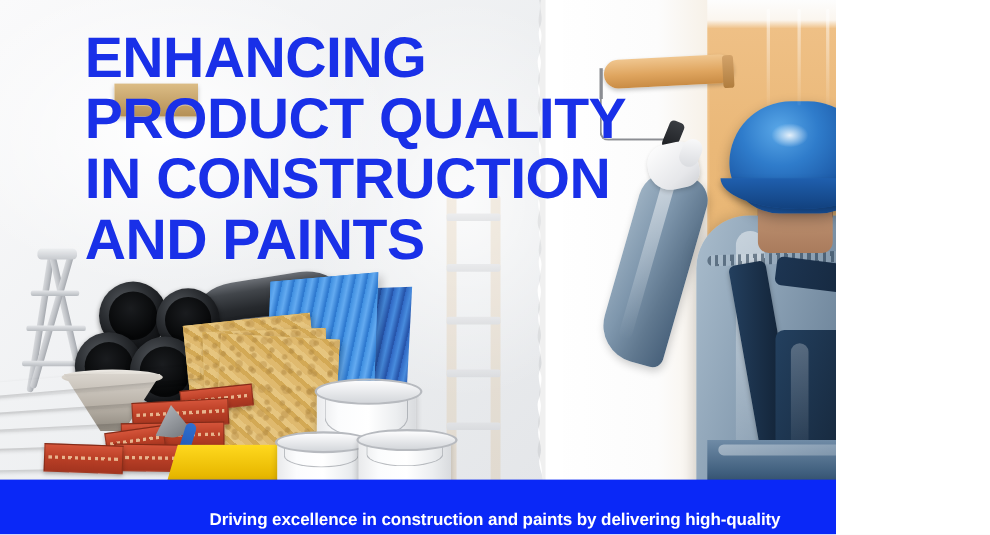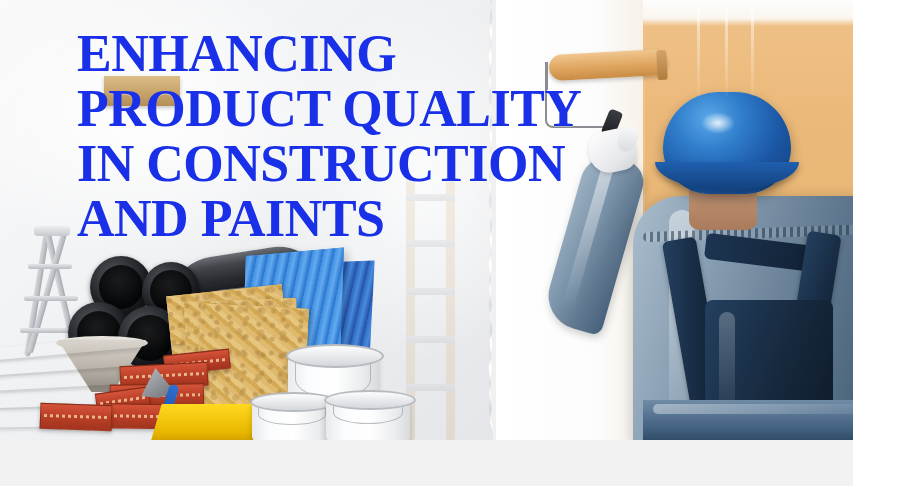--- a/index.html
+++ b/index.html
@@ -1,23 +1,22 @@
 <!DOCTYPE html>
 <html><head>
 <meta charset="utf-8">
 <style>
   html,body{margin:0;padding:0;background:#fff;}
   body{font-family:"Liberation Sans","DejaVu Sans",sans-serif;}
 
   .banner{
     position:relative;
-    width:853px;height:486px;
+    width:760px;height:486px;
     overflow:hidden;
     background:#f2f2f3;
-    font-family:Liberation Serif, serif;
   }
 
   
   .photo-left{
     position:absolute;left:0;top:0;width:500px;height:440px;
     overflow:hidden;
     background:
       linear-gradient(180deg,#f7f7f8 0%,#f1f1f3 45%,#e9eaec 100%);
   }
   
@@ -440,14 +439,17 @@
          C16,322 9,328 13,338 C17,348 10,354 13,364
          C16,374 9,380 12,390 C15,400 8,406 12,416
          C15,424 15,432 15,440 L18,440 L18,0 Z"></path>
   </svg>
 
   <h1 class="headline">ENHANCING
 PRODUCT QUALITY
 IN CONSTRUCTION
 AND PAINTS</h1>
 
+  <div class="bottom-bar">
+    <div class="bottom-text">Driving excellence in construction and paints by delivering high-quality</div>
+  </div>
 
 </div>
 
 </body></html>

